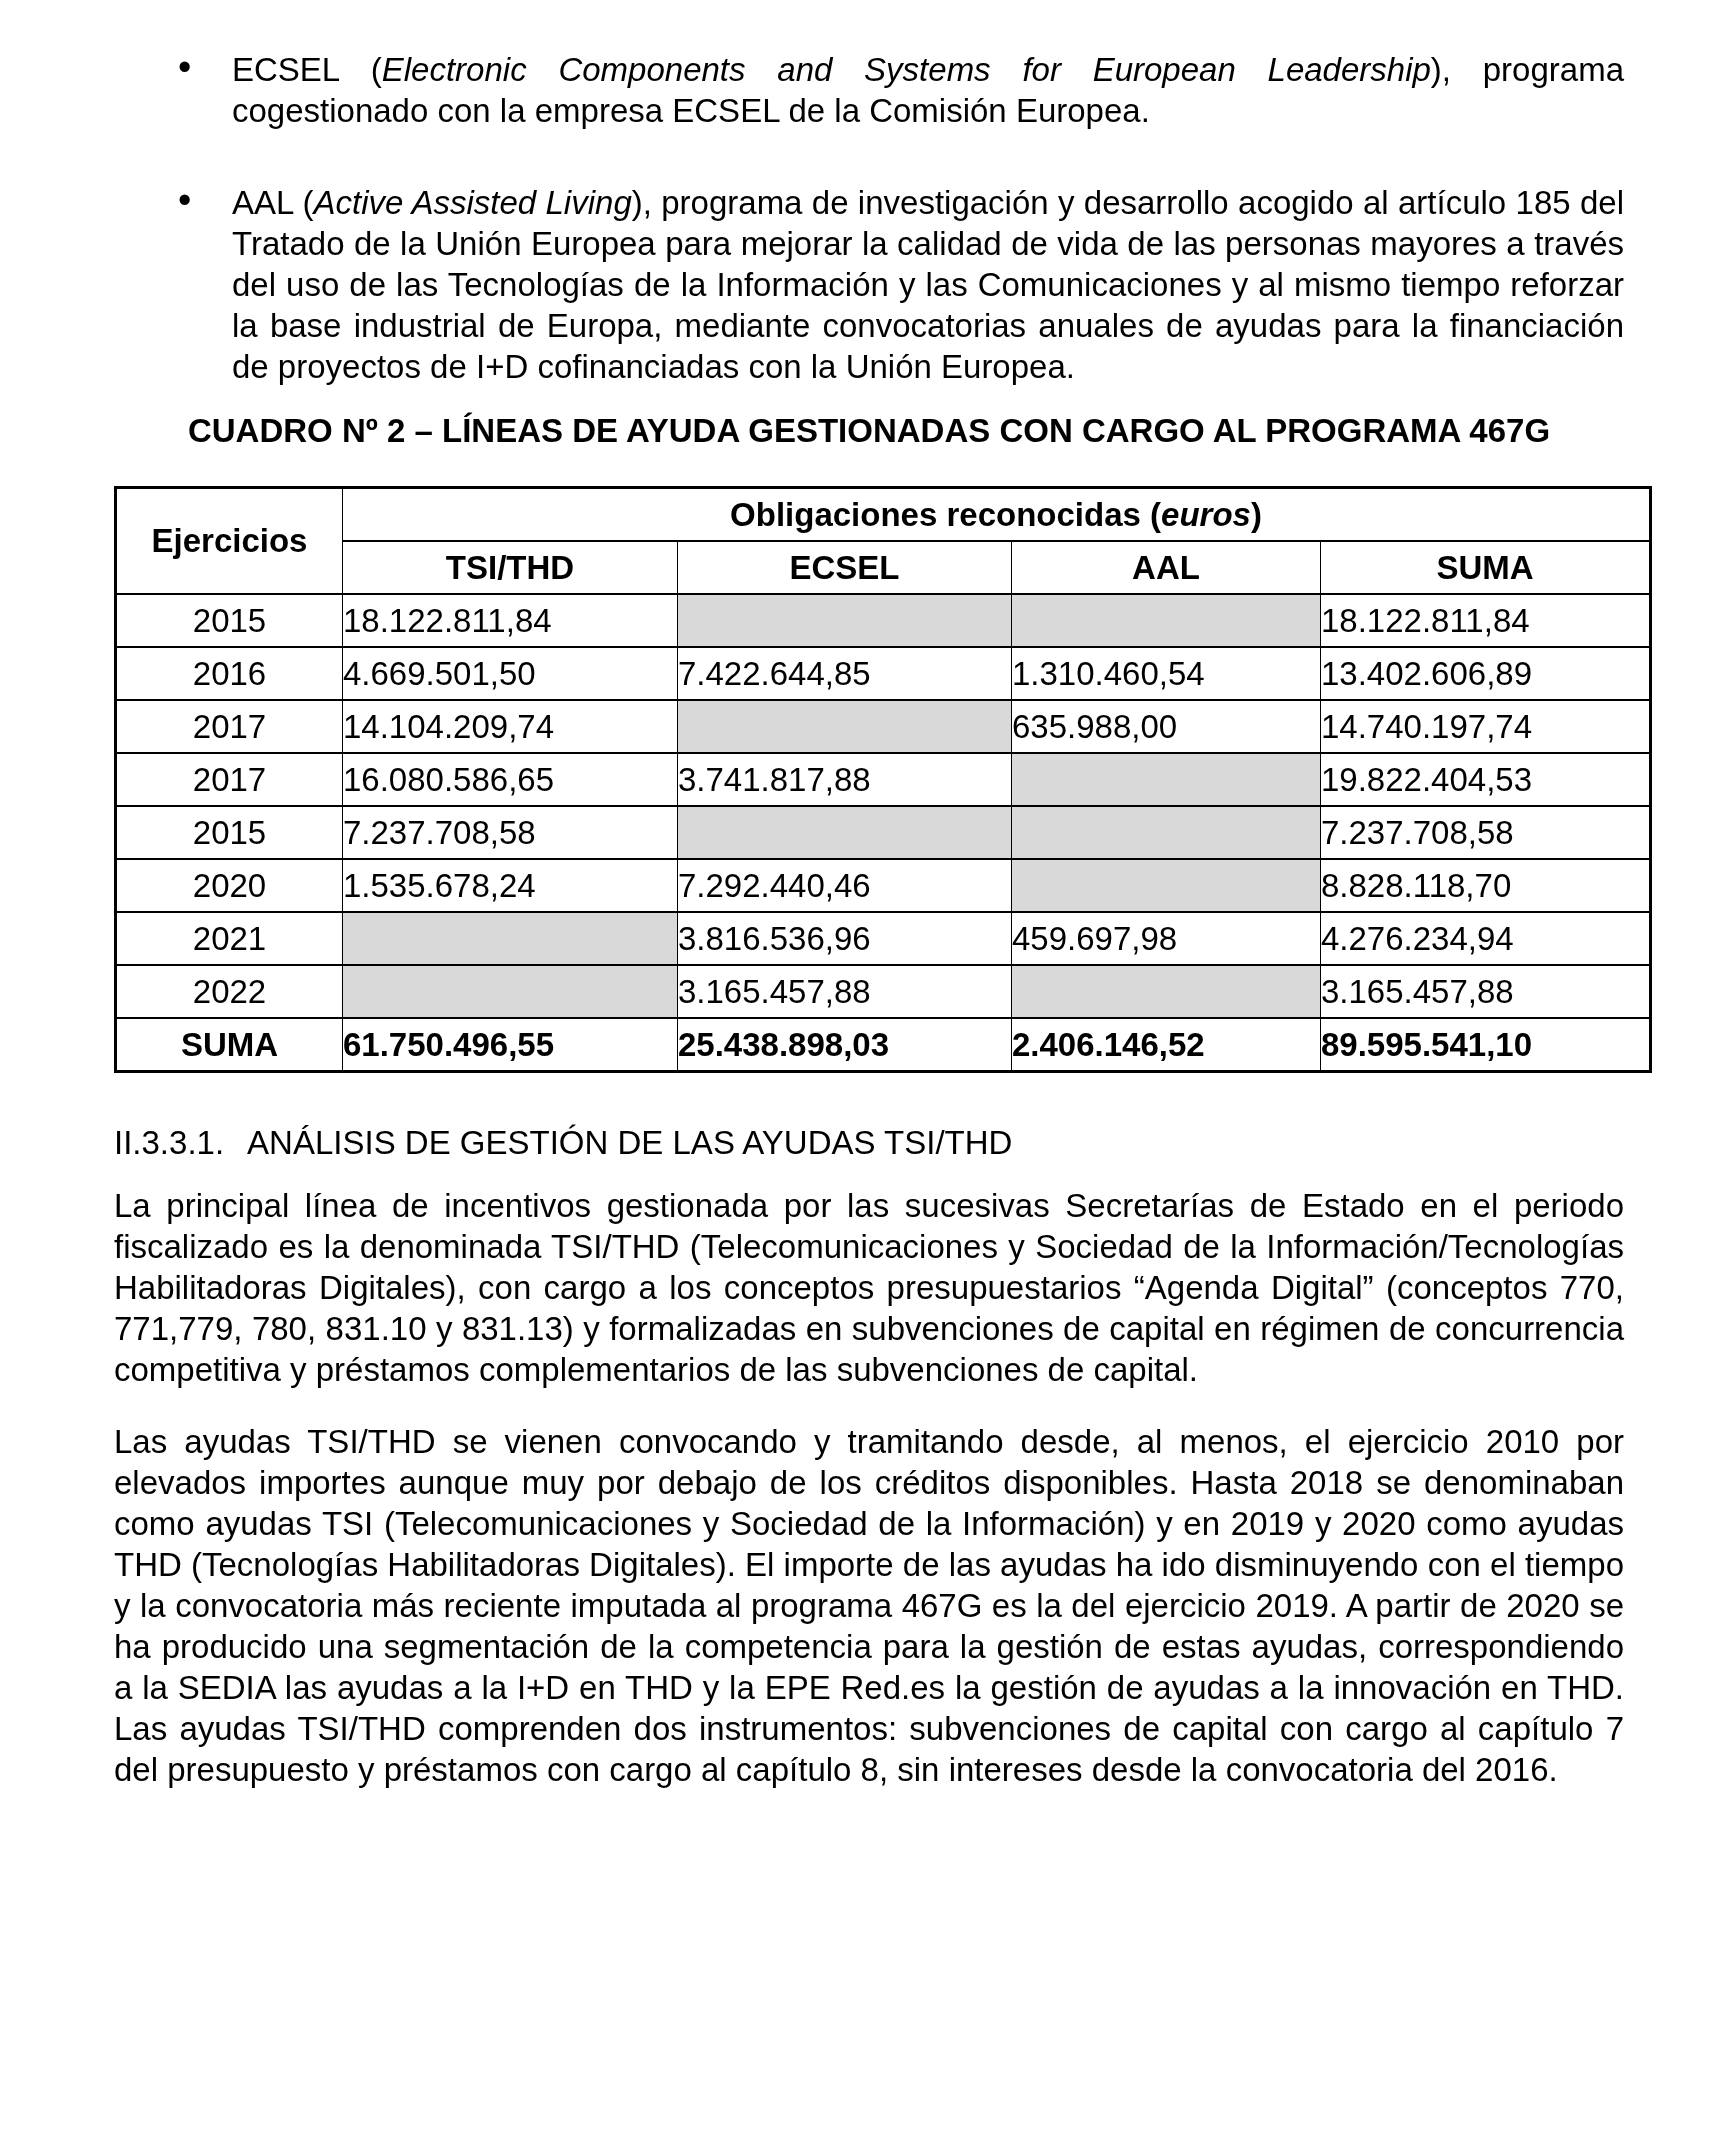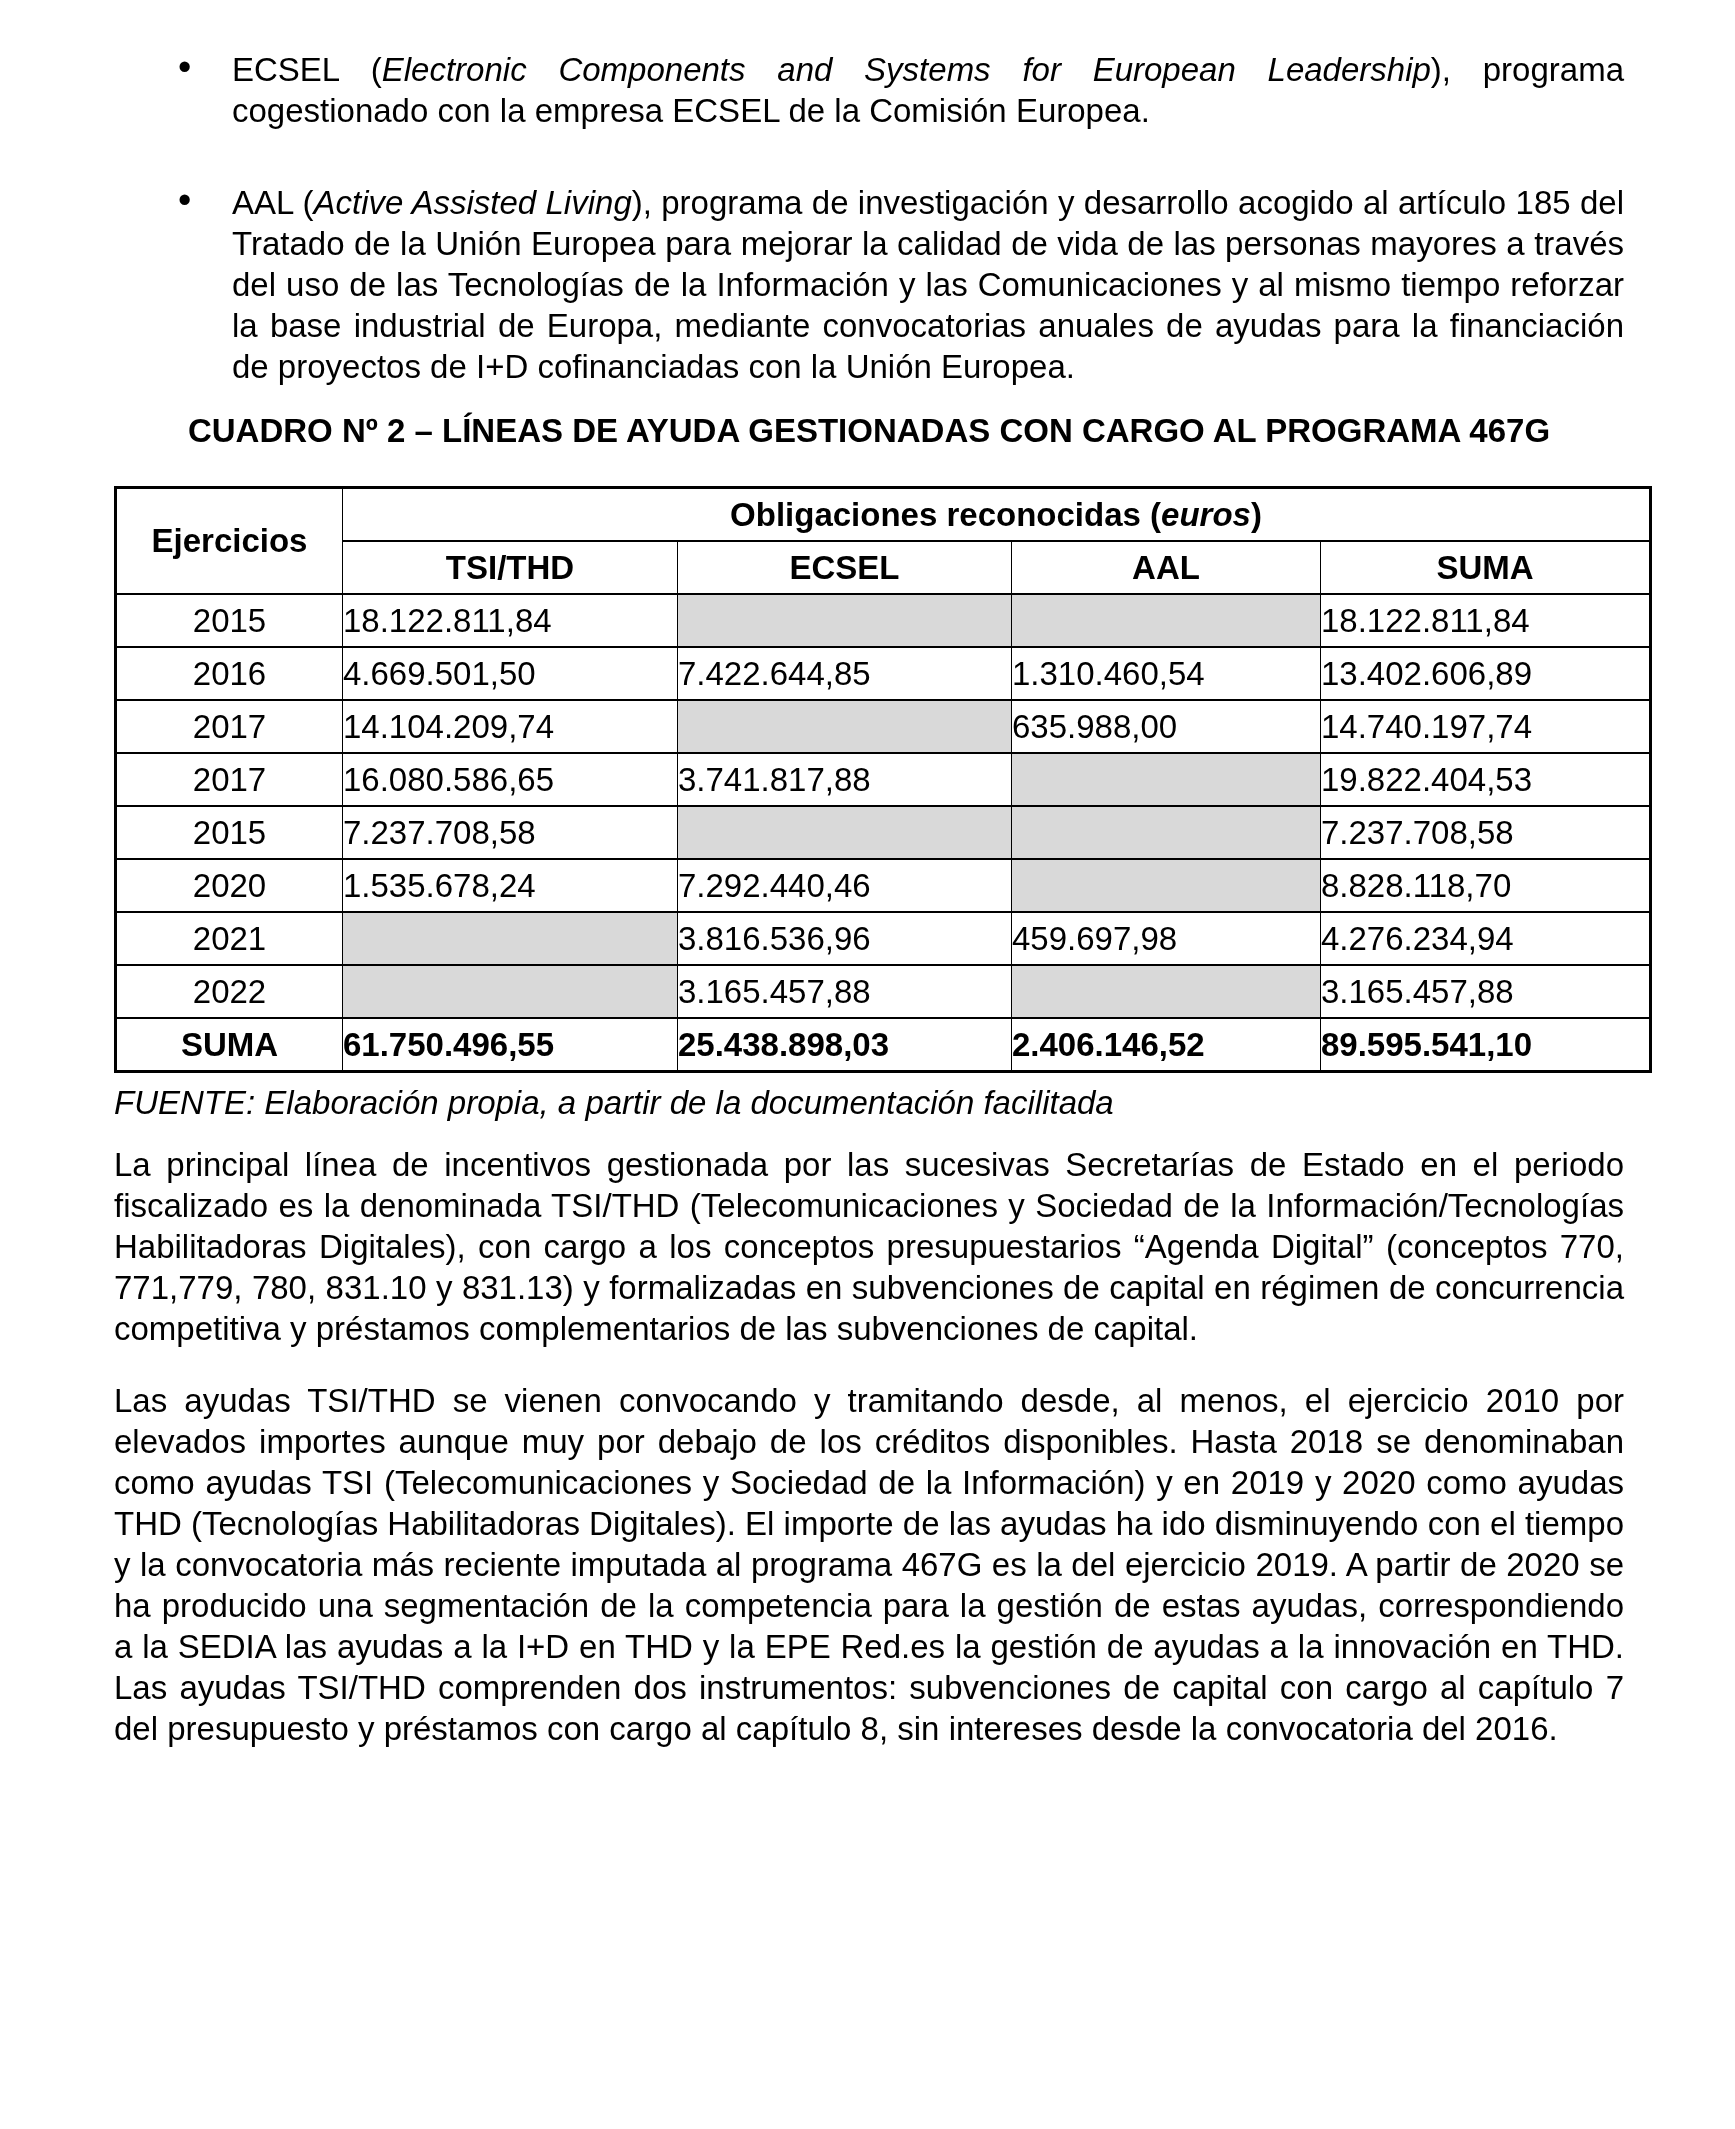--- a/index.html
+++ b/index.html
@@ -188,20 +188,22 @@
       <tr class="total-row">
         <td class="year-cell">SUMA</td>
         <td class="num-cell">61.750.496,55</td>
         <td class="num-cell">25.438.898,03</td>
         <td class="num-cell">2.406.146,52</td>
         <td class="num-cell">89.595.541,10</td>
       </tr>
     </tbody>
   </table>
 
-  <div class="fuente">FUENTE: Elaboración propia, a partir de la documentación facilitada</div>
-
+
+  <div class="section-heading">
+    <span>II.3.3.1.</span><span class="heading-title">ANÁLISIS DE GESTIÓN DE LAS AYUDAS TSI/THD</span>
+  </div>
 
   <p class="para para-1">La principal línea de incentivos gestionada por las sucesivas Secretarías de Estado en el periodo fiscalizado es la denominada TSI/THD (Telecomunicaciones y Sociedad de la Información/Tecnologías Habilitadoras Digitales), con cargo a los conceptos presupuestarios “Agenda Digital” (conceptos 770, 771,779, 780, 831.10 y 831.13) y formalizadas en subvenciones de capital en régimen de concurrencia competitiva y préstamos complementarios de las subvenciones de capital.</p>
   <p class="para para-2">Las ayudas TSI/THD se vienen convocando y tramitando desde, al menos, el ejercicio 2010 por elevados importes aunque muy por debajo de los créditos disponibles. Hasta 2018 se denominaban como ayudas TSI (Telecomunicaciones y Sociedad de la Información) y en 2019 y 2020 como ayudas THD (Tecnologías Habilitadoras Digitales). El importe de las ayudas ha ido disminuyendo con el tiempo y la convocatoria más reciente imputada al programa 467G es la del ejercicio 2019. A partir de 2020 se ha producido una segmentación de la competencia para la gestión de estas ayudas, correspondiendo a la SEDIA las ayudas a la I+D en THD y la EPE Red.es la gestión de ayudas a la innovación en THD. Las ayudas TSI/THD comprenden dos instrumentos: subvenciones de capital con cargo al capítulo 7 del presupuesto y préstamos con cargo al capítulo 8, sin intereses desde la convocatoria del 2016.</p>
 
 </div>
 
 
 </body></html>

